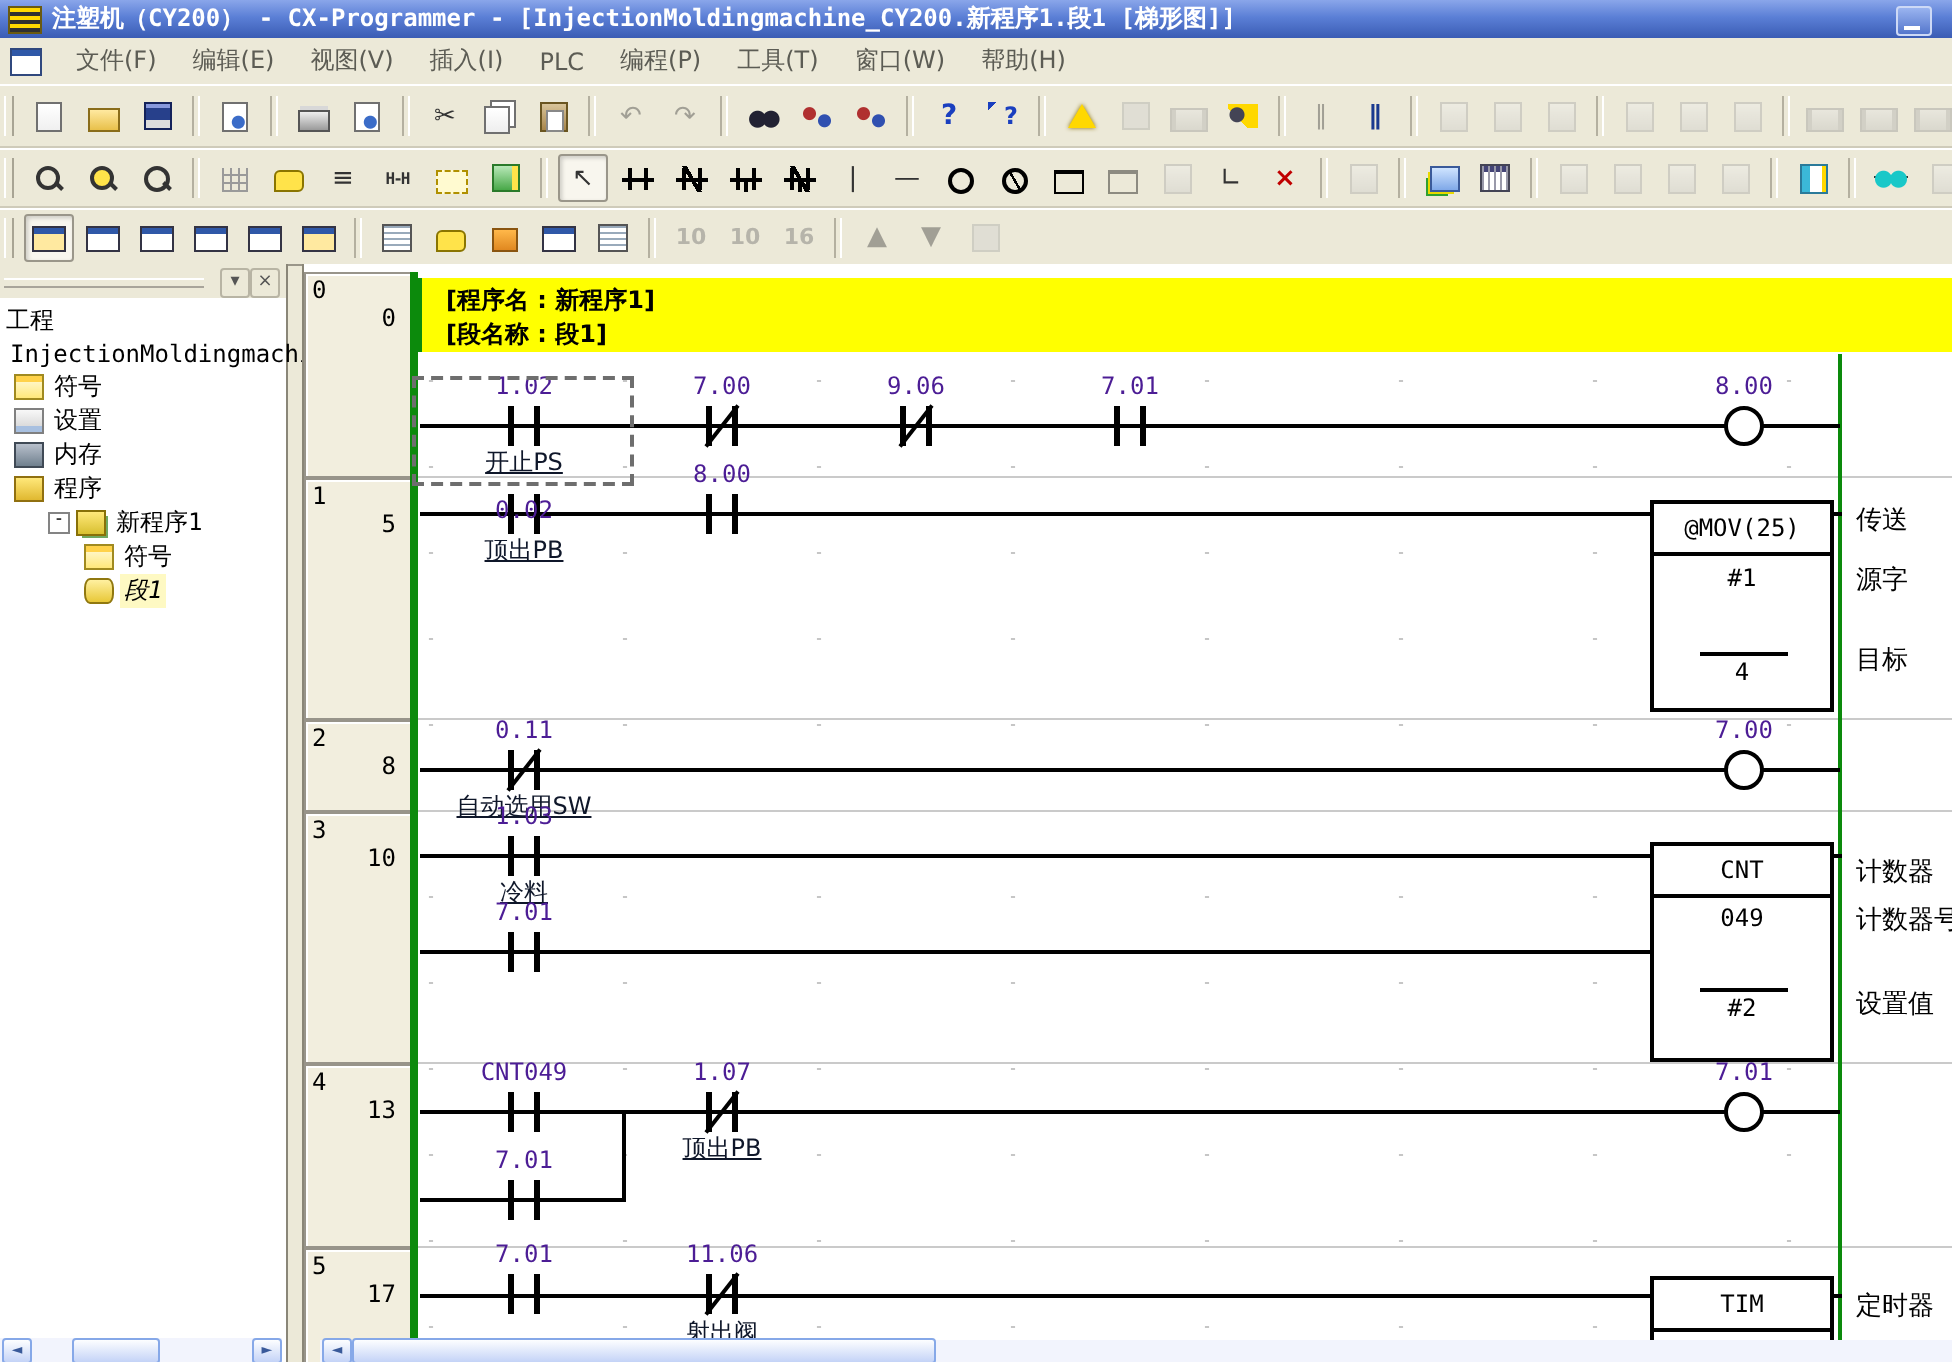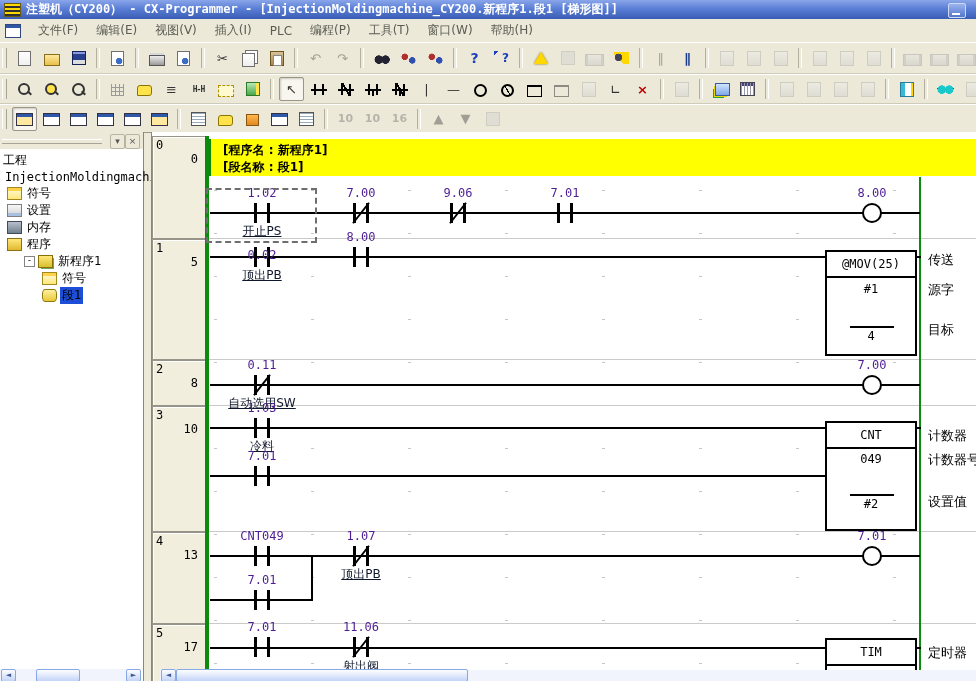--- a/index.html
+++ b/index.html
@@ -115,21 +115,21 @@
   
   #treepanel{position:absolute;left:0;top:132px;width:143px;height:549px;background:#fff;border-right:1px solid #8a8678;}
   #treehdr{position:absolute;left:0;top:0;width:100%;height:17px;background:#ece9d8;}
   #treehdr .hgrip{position:absolute;left:2px;top:7px;width:100px;height:3px;border-top:1px solid #fff;border-bottom:1px solid #a8a49a;}
   .hbtn{position:absolute;top:2px;width:13px;height:13px;background:#ece9d8;border:1px solid #b8b4a4;border-radius:2px;
     font:9px "DejaVu Sans";line-height:12px;text-align:center;color:#555;}
   #treetitle{position:absolute;left:3px;top:20px;font:12px "DejaVu Sans Mono",monospace;color:#000;}
   #tree{position:absolute;left:0;top:36px;width:143px;}
   .trow{height:17px;display:flex;align-items:center;gap:3px;white-space:nowrap;}
   .trow .lbl{font:12px "DejaVu Sans Mono",monospace;color:#000;padding:0 2px;}
-  .trow .lbl.sel{background:#1d4ed8;}
+  .trow .lbl.sel{background:#fef9c3;font-style:italic;}
   .ticon{display:inline-block;width:13px;height:11px;flex:none;}
   .symbols-icon{background:linear-gradient(#fffbe0,#ffe87a);border:1px solid #a08a20;box-shadow:inset 0 3px 0 #ffd24a;}
   .settings-icon{background:linear-gradient(#f8f8f8,#d0d0d0);border:1px solid #808080;box-shadow:inset 0 -3px 0 #a8c0e0;}
   .memory-icon{background:linear-gradient(#b8c0cc,#70808e);border:1px solid #404a56;}
   .programs-icon{background:linear-gradient(#ffe87a,#e0b830);border:1px solid #907010;}
   .program-icon{background:linear-gradient(#ffe87a,#d8c030);border:1px solid #887008;box-shadow:2px 2px 0 -1px #70a860;}
   .section-icon{background:linear-gradient(#fff0a0,#e8c838);border:1px solid #907810;border-radius:3px/5px;}
   .exp{width:9px;height:9px;border:1px solid #848484;background:#fff;font:9px/7px "DejaVu Sans Mono";text-align:center;color:#000;flex:none;}
   
   #ladderbg{position:absolute;left:151px;top:132px;width:825px;height:549px;background:#fff;border-left:1px solid #8a8678;}

